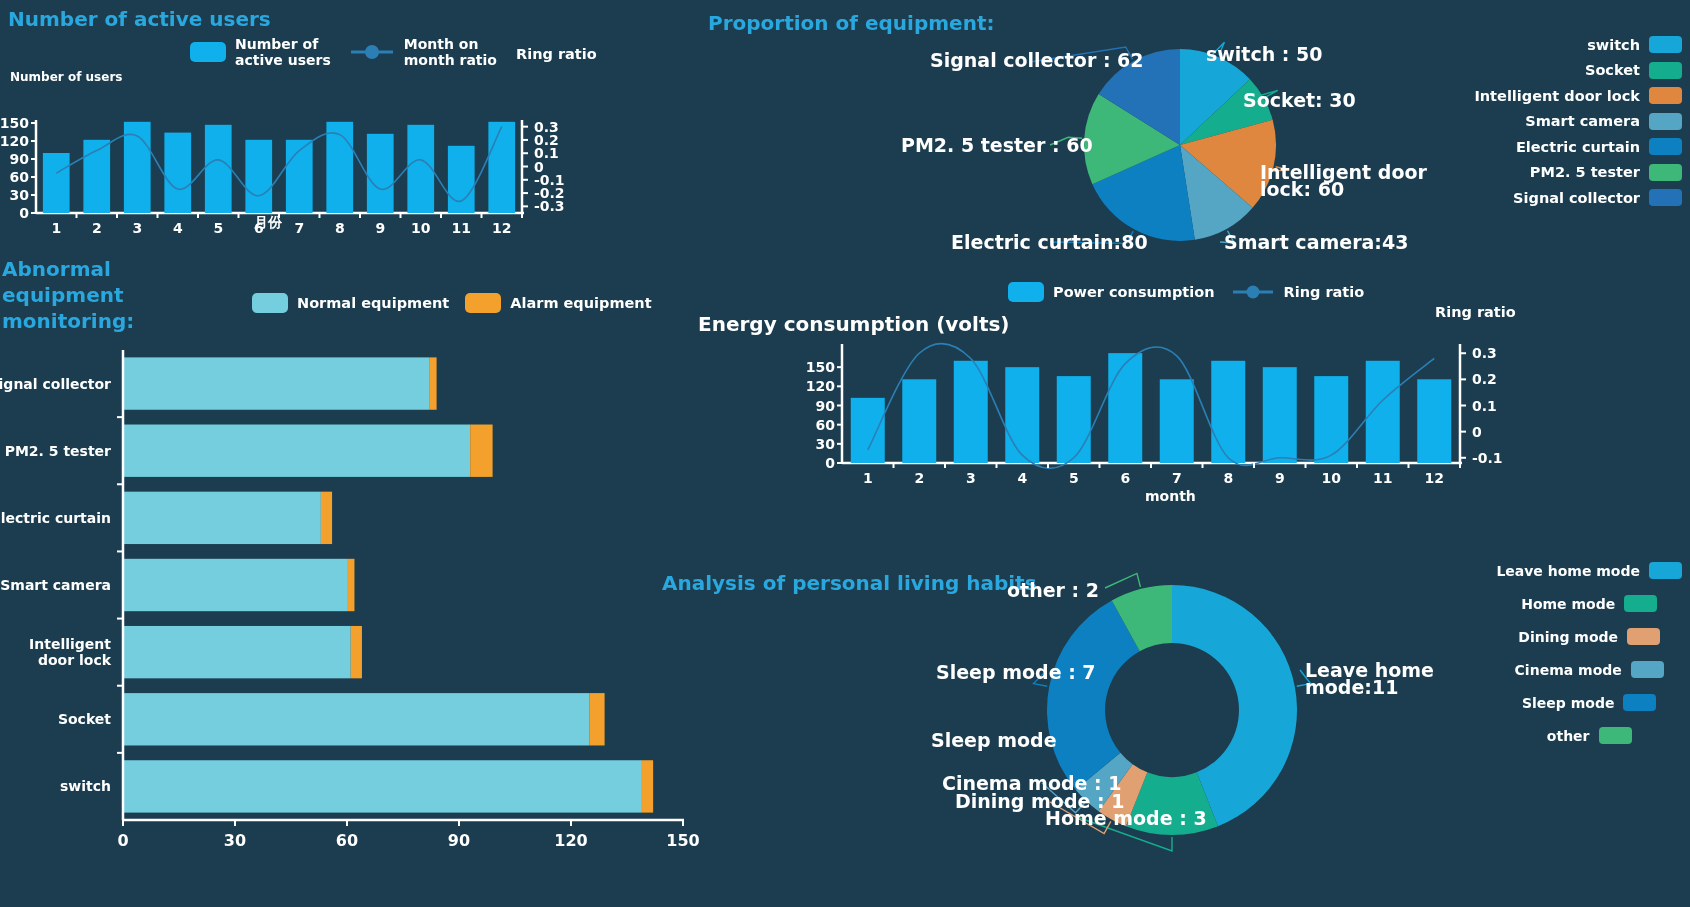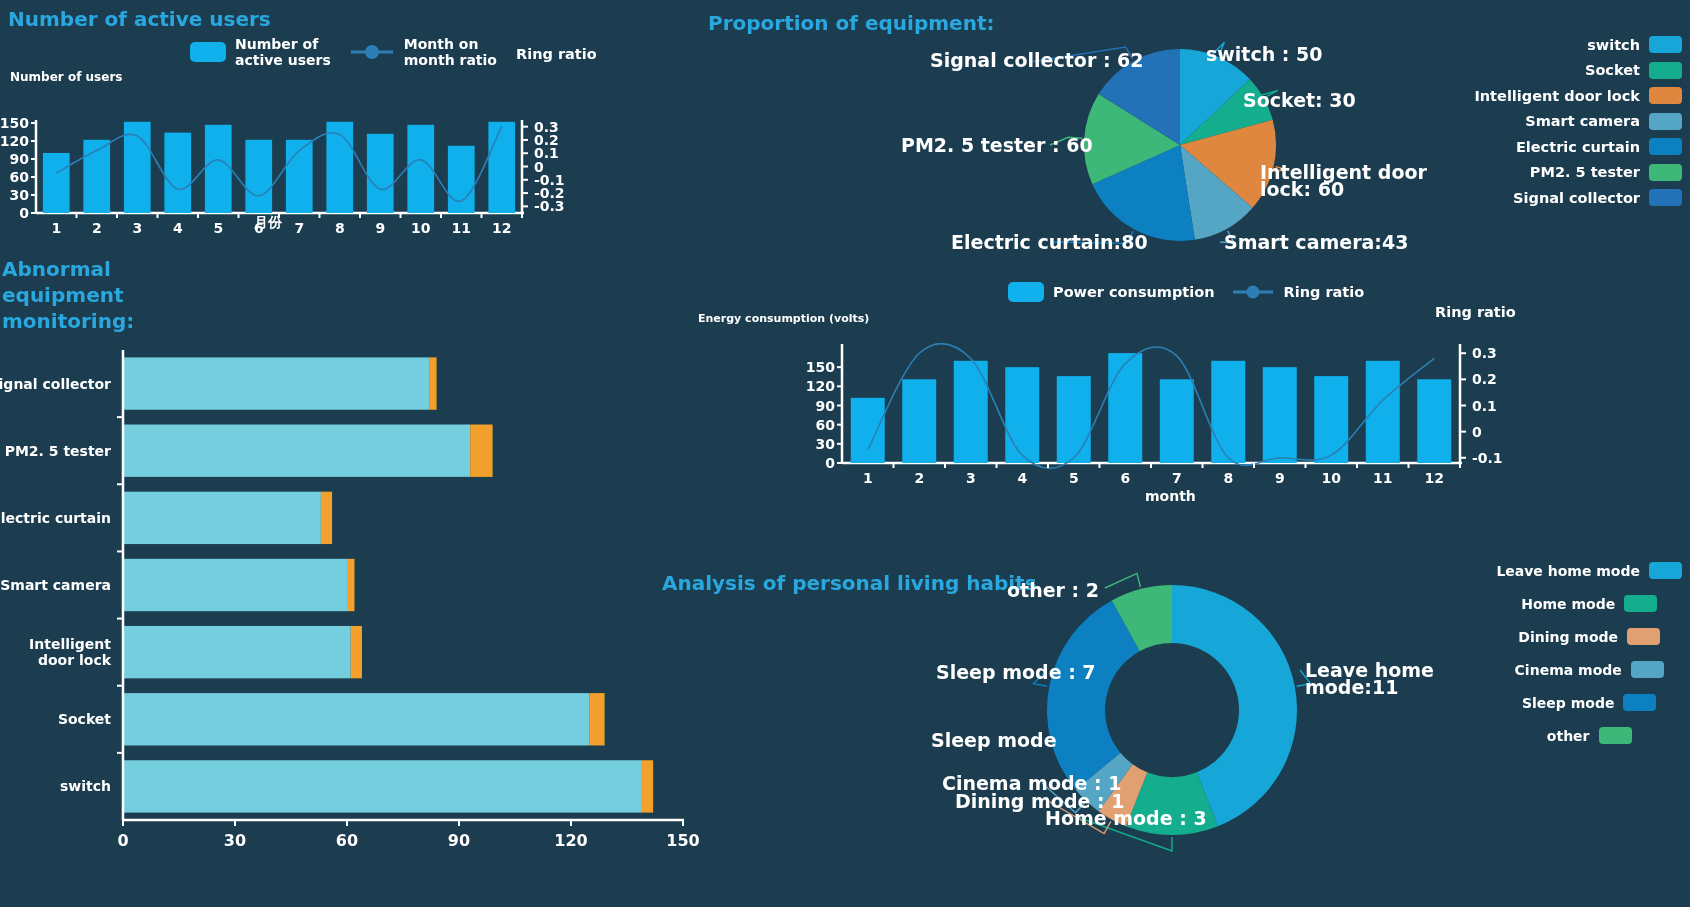--- a/index.html
+++ b/index.html
@@ -39,21 +39,21 @@
   #p3 { left:700px; top:0; width:990px; height:250px; }
   #p3 .ttl { position:absolute; left:8px; top:10px; }
   #p3 .plegend { position:absolute; right:8px; top:36px; display:flex; flex-direction:column; gap:8.5px; align-items:flex-end; }
   #p3 .plegend .legend-row { justify-content:flex-end; }
   #p3 .plegend .lbl { font-size:14.5px; }
 
   
   #p4 { left:690px; top:222px; width:1000px; height:290px; }
   #p4 .ttl { position:absolute; left:25px; top:24px; width:230px; }
   #p4 .lg { position:absolute; left:318px; top:60px; display:flex; align-items:center; gap:16px; }
-  #p4 .ylab { position:absolute; left:8px; top:90px; font-size:11px; font-weight:bold; }
+  #p4 .ylab { position:absolute; left:8px; top:90px; font-size:20px; font-weight:bold; }
   #p4 .rlab { position:absolute; left:745px; top:82px; font-size:14.5px; font-weight:bold; }
   #p4 .xlab { position:absolute; left:455px; top:266px; font-size:14px; font-weight:bold; }
 
   
   #p5 { left:650px; top:530px; width:1040px; height:377px; }
   #p5 .ttl { position:absolute; left:12px; top:40px; }
   #p5 .dlegend { position:absolute; right:8px; top:32px; display:flex; flex-direction:column; gap:16px; align-items:center; }
   #p5 .dlegend .legend-row { justify-content:flex-end; }
   #p5 .dlegend .lbl { font-size:14px; }
   .anno { position:absolute; font-size:19px; font-weight:bold; color:#fff; line-height:17px; white-space:pre-line; }
@@ -158,20 +158,30 @@
         <line x1="477.5" y1="125" x2="477.5" y2="130" stroke="#fff" stroke-width="2"></line>
         <text x="497.75" y="145" text-anchor="middle" font-size="14" font-weight="bold" font-family="&quot;DejaVu Sans&quot;, sans-serif" fill="#fff">12</text>
         <line x1="518" y1="125" x2="518" y2="130" stroke="#fff" stroke-width="2"></line>
       </g>
   </svg>
 </div>
 
 <div class="panel" id="p2">
   <div class="ttl">Abnormal equipment
 monitoring:</div>
+  <div class="lg">
+    <div class="legend-row">
+      <span class="swatch" style="background:#74cedd"></span>
+      <span class="lbl">Normal equipment</span>
+    </div>
+    <div class="legend-row">
+      <span class="swatch" style="background:#f3a12c"></span>
+      <span class="lbl">Alarm equipment</span>
+    </div>
+  </div>
 
   <svg width="700" height="560" style="position:absolute;left:0px;top:78px;">
     <g id="ab-bars">
         <rect x="123" y="430.2428571428572" width="518.9333333333333" height="52.37142857142857" fill="#74cedd"></rect>
         <rect x="641.9333333333333" y="430.2428571428572" width="11.200000000000045" height="52.37142857142857" fill="#f3a12c"></rect>
         <line x1="117" y1="422.8571428571429" x2="123" y2="422.8571428571429" stroke="#fff" stroke-width="2"></line>
         <rect x="123" y="363.1" width="466.66666666666674" height="52.37142857142857" fill="#74cedd"></rect>
         <rect x="589.6666666666667" y="363.1" width="14.933333333333167" height="52.37142857142857" fill="#f3a12c"></rect>
         <line x1="117" y1="355.7142857142857" x2="123" y2="355.7142857142857" stroke="#fff" stroke-width="2"></line>
         <rect x="123" y="295.95714285714286" width="227.73333333333335" height="52.37142857142857" fill="#74cedd"></rect>

